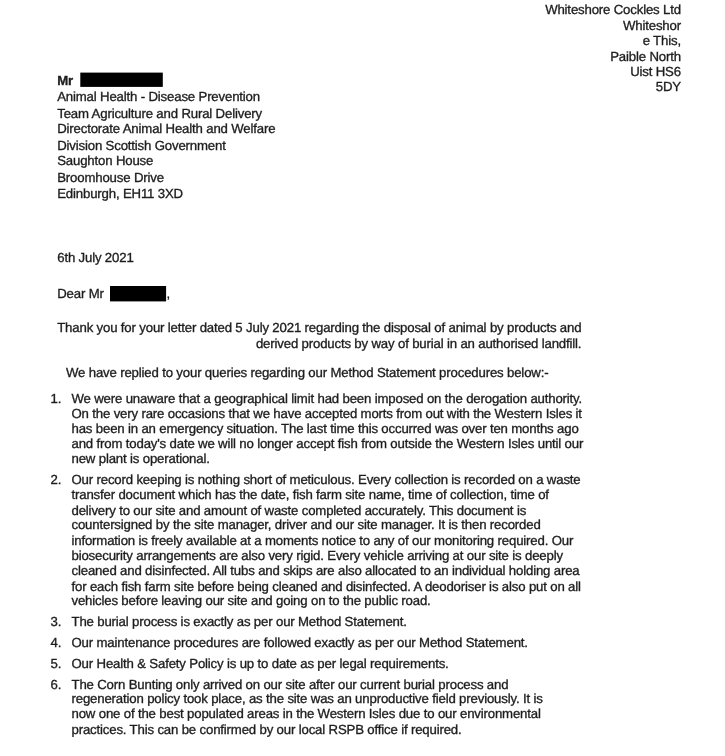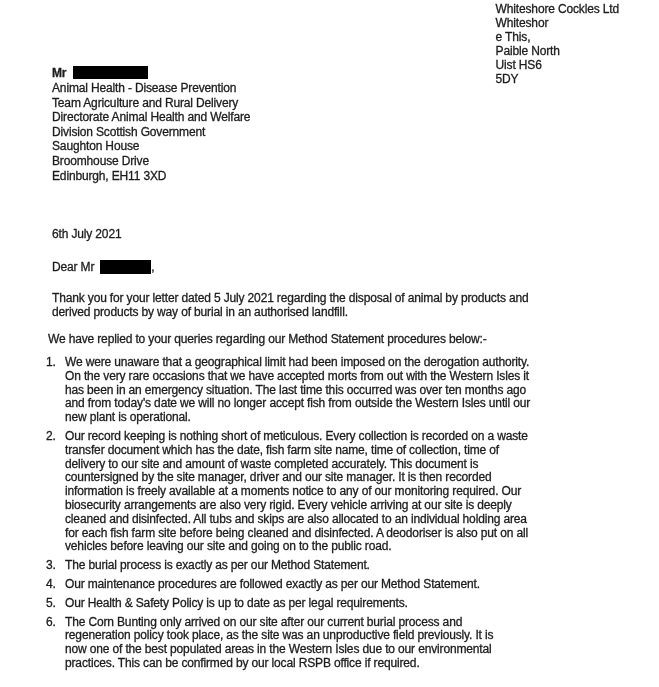--- a/index.html
+++ b/index.html
@@ -14,20 +14,21 @@
     letter-spacing: -0.15px;
     -webkit-text-stroke: 0.3px currentColor;
     overflow: hidden;
   }
   .line { white-space: pre; }
 
   .sender {
     position: absolute;
     top: 3px;
     right: 40px;
+    text-align: right;
     line-height: 13.9px;
     margin-left: 39px;
   }
 
   .recipient {
     position: absolute;
     left: 52px;
     top: 66px;
     line-height: 14.6px;
   }
@@ -37,22 +38,22 @@
     display: inline-block;
     background: #000000;
     vertical-align: middle;
   }
   .redact-name   { width: 75px; height: 13px; margin-left: 7px;  margin-top: -2px; }
   .redact-salute { width: 51px; height: 14px; margin-left: 6px;  margin-top: -2px; }
 
   .date       { position: absolute; left: 52px; top: 227px; }
   .salutation { position: absolute; left: 52px; top: 260px; }
 
-  .para-1 { position: absolute; left: 52px; top: 292px; line-height: 13.8px; }
-  .para-2 { position: absolute; left: 48px; top: 333px; line-height: 13.8px; }
+  .para-1 { position: absolute; left: 52px; top: 292px; line-height: 13.8px; text-align: right; }
+  .para-2 { position: absolute; left: 60px; top: 333px; line-height: 13.8px; }
 
   .numbered-list {
     position: absolute;
     left: 46px;
     top: 356px;
     width: 575px;
     line-height: 13.8px;
   }
   .list-item { display: flex; margin-bottom: 5px; }
   .list-item-number { flex: none; width: 19px; }

